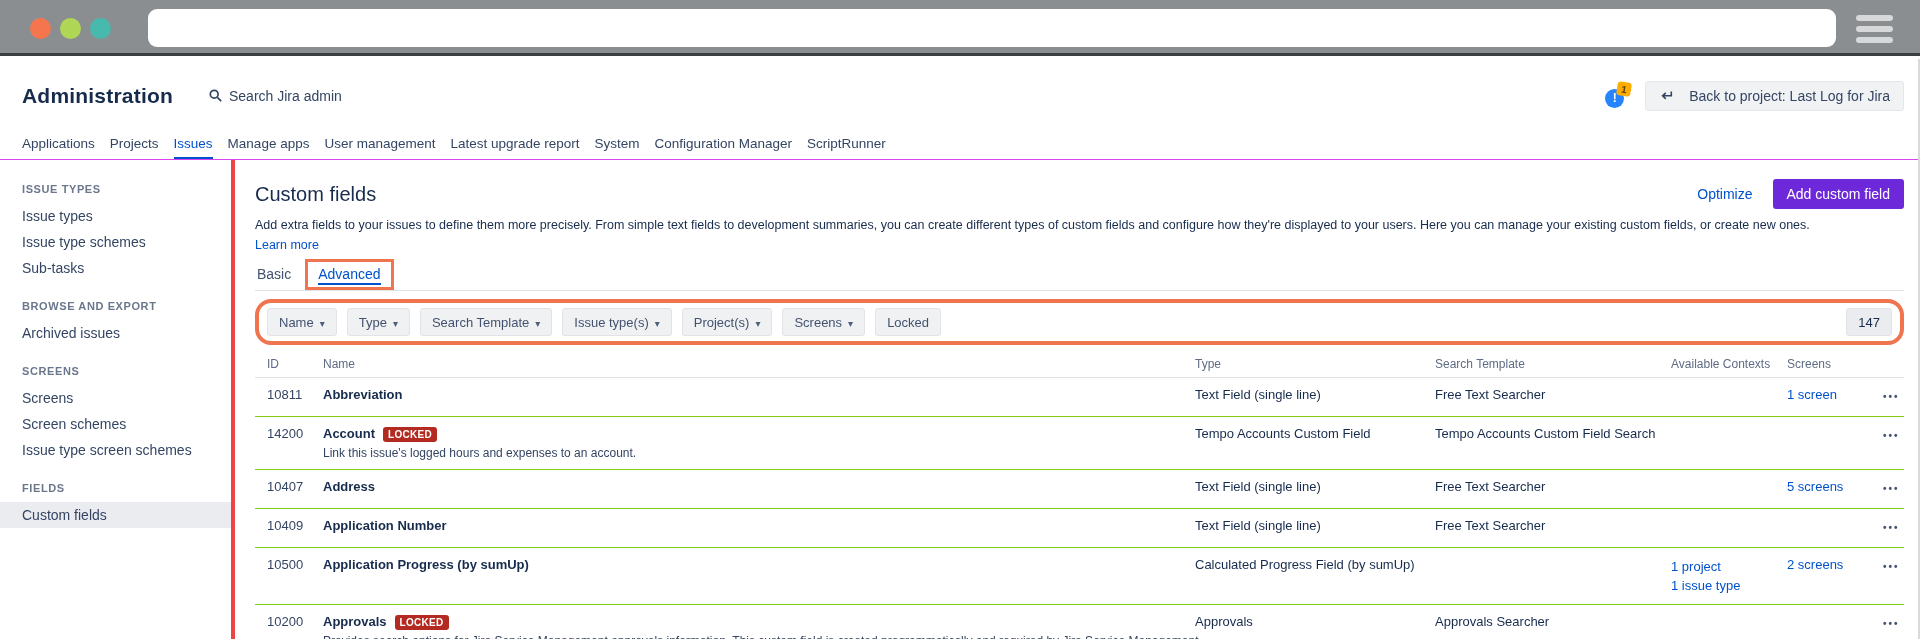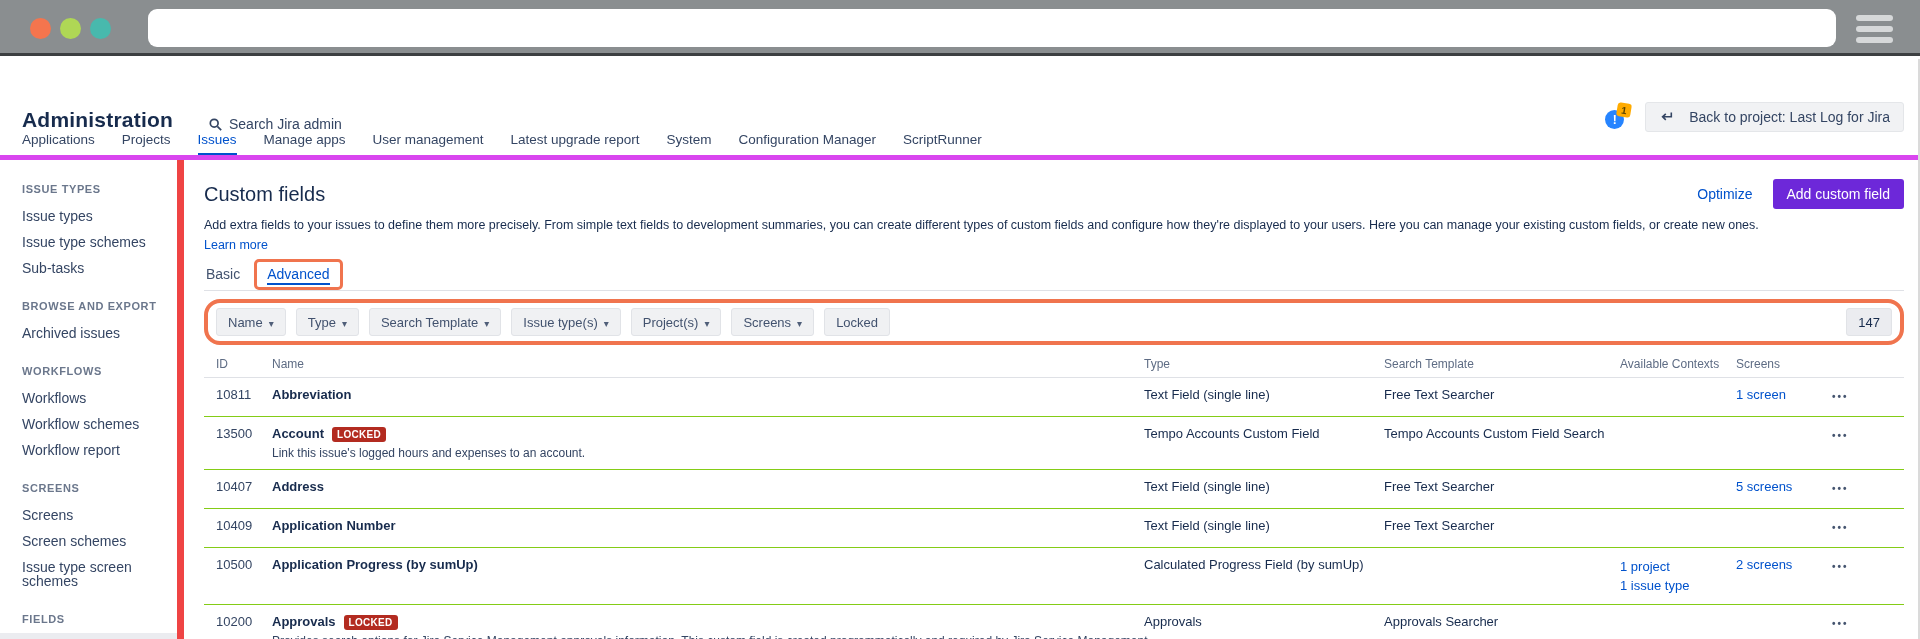--- a/index.html
+++ b/index.html
@@ -19,46 +19,46 @@
     background:#fff; border-radius:9px; border:none; outline:none; padding:0 14px;
     font-size:15px; font-family:"Liberation Sans",sans-serif; }
   .hamburger { position:absolute; right:27px; top:15px; width:37px; display:flex;
     flex-direction:column; gap:5px; cursor:pointer; }
   .hamburger span { height:6px; background:#D6D8D9; border-radius:3px; }
 
   
   .page { position:absolute; top:59px; left:0; right:0; bottom:0; background:#fff;
     border-right:2px solid #DADADA; }
 
-  .admin-header { height:73px; display:flex; align-items:flex-end; padding:0 14px 0 22px; }
+  .admin-header { height:73px; display:flex; align-items:center; padding:0 14px 0 22px; }
   .admin-title { font-size:21px; font-weight:600; color:#172B4D; letter-spacing:.2px; }
   .admin-search { display:flex; align-items:center; gap:7px; margin-left:36px;
     color:#344563; font-size:14px; cursor:pointer; }
   .header-right { margin-left:auto; display:flex; align-items:center; gap:16px; }
   .notif { position:relative; width:24px; height:24px; cursor:pointer; }
   .notif-circle { position:absolute; left:0; bottom:0; width:19px; height:19px;
     border-radius:50%; background:#2684FF; color:#fff; font-weight:700; font-size:12px;
     display:flex; align-items:center; justify-content:center; }
   .notif-circle::after { content:"!"; }
   .notif-badge { position:absolute; right:-2px; top:-2px; width:14px; height:14px;
     background:#FFAB00; border-radius:3px; transform:rotate(9deg); color:#594300;
     font-size:10px; font-weight:700; display:flex; align-items:center; justify-content:center; }
   .back-btn { background:#F1F2F4; border:1px solid #E4E6E9; border-radius:3px;
     padding:6px 13px; font-size:14px; color:#344563; display:flex; align-items:center;
     gap:16px; cursor:pointer; white-space:nowrap; }
 
-  .nav { display:flex; gap:27px; padding-left:22px; border-bottom:5px solid #d946ef;
+  .nav { display:flex; gap:15px; padding-left:22px; border-bottom:1px solid #d946ef;
     height:28px; align-items:flex-end; }
   .nav-item { font-size:13.5px; color:#344563; padding-bottom:8px; cursor:pointer; white-space:nowrap; }
   .nav-item.active { color:#0052CC; border-bottom:2px solid #0052CC; padding-bottom:6px; }
 
   .content { display:flex; height:479px; }
 
   
-  .sidebar { width:184px; flex-shrink:0; border-right:7px solid #ef4444; padding-top:22px; }
+  .sidebar { width:235px; flex-shrink:0; border-right:4px solid #ef4444; padding-top:22px; }
   .side-section { margin-bottom:18px; }
   .side-heading { padding-left:22px; font-size:11px; font-weight:700; color:#6B778C;
     letter-spacing:.6px; line-height:15px; margin-bottom:6px; }
   .side-item { padding:6px 0 6px 22px; font-size:14px; color:#344563; line-height:14px;
     cursor:pointer; }
   .side-item.selected { background:#EBECF0; }
 
   
   .main { flex:1; min-width:0; padding:22px 14px 0 20px; }
   .title-row { display:flex; align-items:center; height:24px; }
@@ -67,21 +67,21 @@
   .optimize { color:#0052CC; font-size:14px; cursor:pointer; }
   .add-btn { background:#6d28d9; color:#fff; font-size:14px; font-weight:500; border:none;
     border-radius:3px; padding:7px 14px; cursor:pointer; font-family:"Liberation Sans",sans-serif; }
 
   .desc { margin-top:12px; font-size:12.5px; color:#172B4D; white-space:nowrap; line-height:15px; }
   .learn-more { margin-top:5px; font-size:12.5px; color:#0052CC; display:inline-block; cursor:pointer; }
 
   .tabs { margin-top:8px; display:flex; align-items:center; gap:6px;
     border-bottom:1px solid #DFE1E6; height:30px; }
   .tab-basic { font-size:14px; color:#42526E; padding:0 8px 4px 2px; cursor:pointer; }
-  .tab-adv-annot { border:3px solid #F0744E; border-radius:5px; padding:3px 10px 4px;
+  .tab-adv-annot { border:3px solid #F0744E; border-radius:0; padding:3px 10px 4px;
     position:relative; top:-1px; background:#fff; }
   .tab-advanced { font-size:14px; color:#0052CC; border-bottom:2px solid #0052CC;
     padding-bottom:1px; cursor:pointer; }
 
   .filter-annot { margin-top:8px; border:4px solid #F0744E; border-radius:16px;
     padding:5px 8px; display:flex; align-items:center; gap:10px; }
   .filter-btn { background:#F0F1F3; border:1px solid #E1E3E7; border-radius:3px;
     height:28px; padding:0 11px; font-size:13px; color:#42526E; display:flex;
     align-items:center; gap:6px; cursor:pointer; white-space:nowrap; }
   .caret::after { content:"▾"; font-size:10px; color:#505F79; }
@@ -172,26 +172,20 @@
         <div class="side-heading">ISSUE TYPES</div>
         <div class="side-item">Issue types</div>
         <div class="side-item">Issue type schemes</div>
         <div class="side-item">Sub-tasks</div>
       </div>
       <div class="side-section">
         <div class="side-heading">BROWSE AND EXPORT</div>
         <div class="side-item">Archived issues</div>
       </div>
       <div class="side-section">
-        <div class="side-heading">WORKFLOWS</div>
-        <div class="side-item">Workflows</div>
-        <div class="side-item">Workflow schemes</div>
-        <div class="side-item">Workflow report</div>
-      </div>
-      <div class="side-section">
         <div class="side-heading">SCREENS</div>
         <div class="side-item">Screens</div>
         <div class="side-item">Screen schemes</div>
         <div class="side-item">Issue type screen schemes</div>
       </div>
       <div class="side-section">
         <div class="side-heading">FIELDS</div>
         <div class="side-item selected">Custom fields</div>
       </div>
     </aside>
@@ -272,21 +266,21 @@
           <div class="td"></div>
           <div class="td">
             <span class="screens-link">1 screen</span>
           </div>
           <div class="td">
             <span class="dots"></span>
           </div>
         </div>
 
         <div class="tgrid trow">
-          <div class="td td-id">13500</div>
+          <div class="td td-id">14200</div>
           <div class="td">
             <div class="name-line">
               <span class="fname">Account</span>
               <span class="badge-locked">LOCKED</span>
             </div>
             <div class="row-desc">Link this issue's logged hours and expenses to an account.</div>
           </div>
           <div class="td">Tempo Accounts Custom Field</div>
           <div class="td">Tempo Accounts Custom Field Search</div>
           <div class="td"></div>

